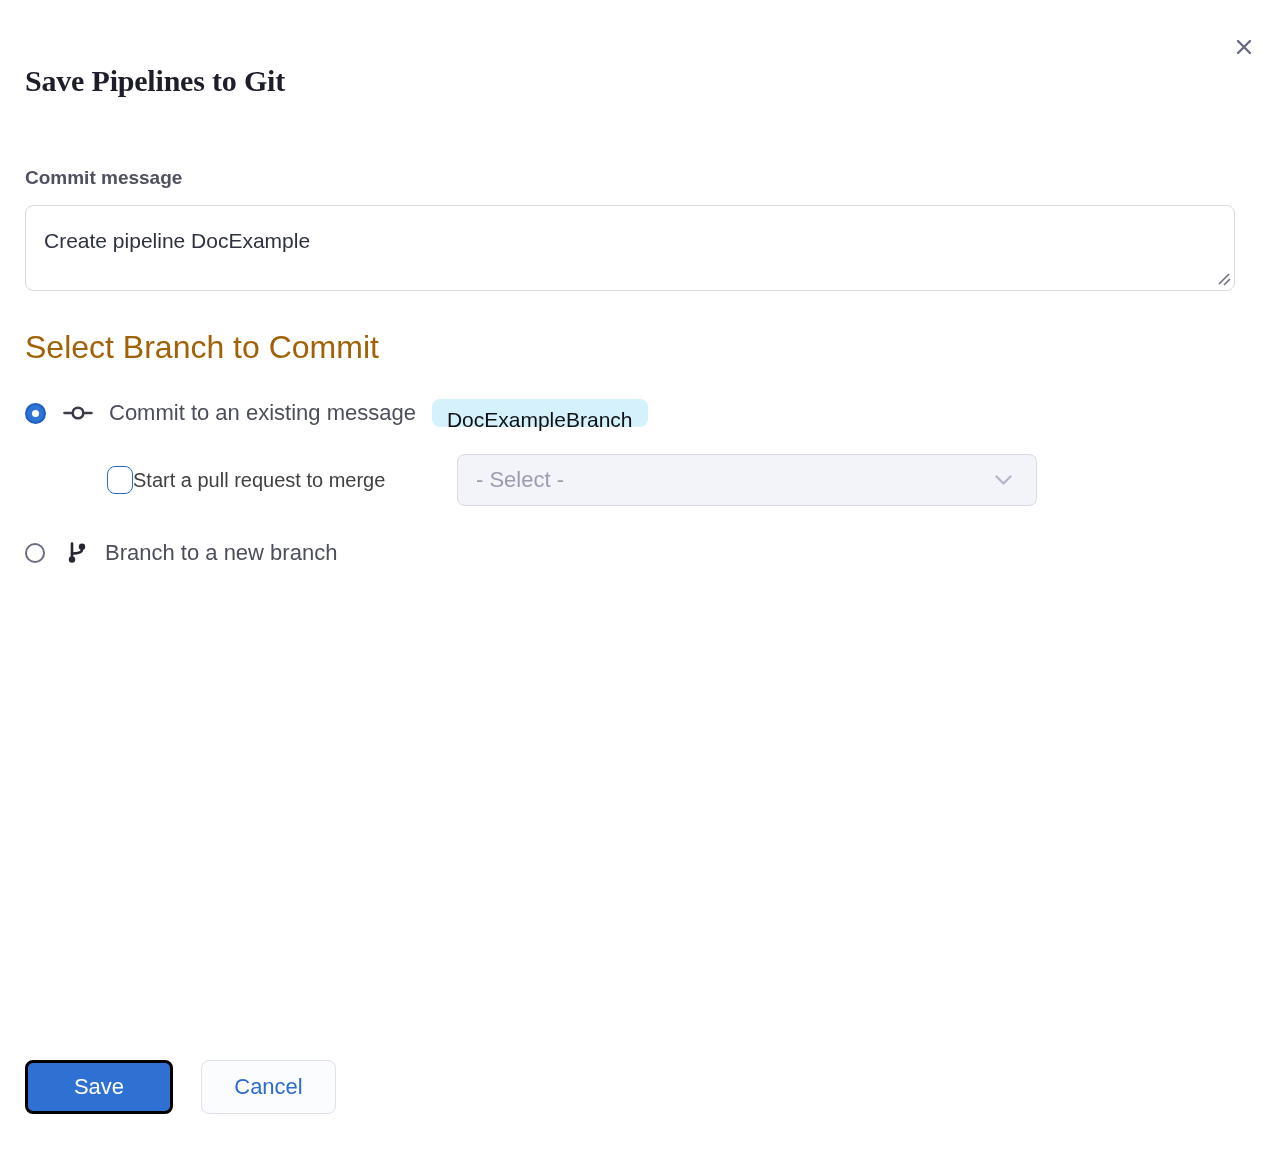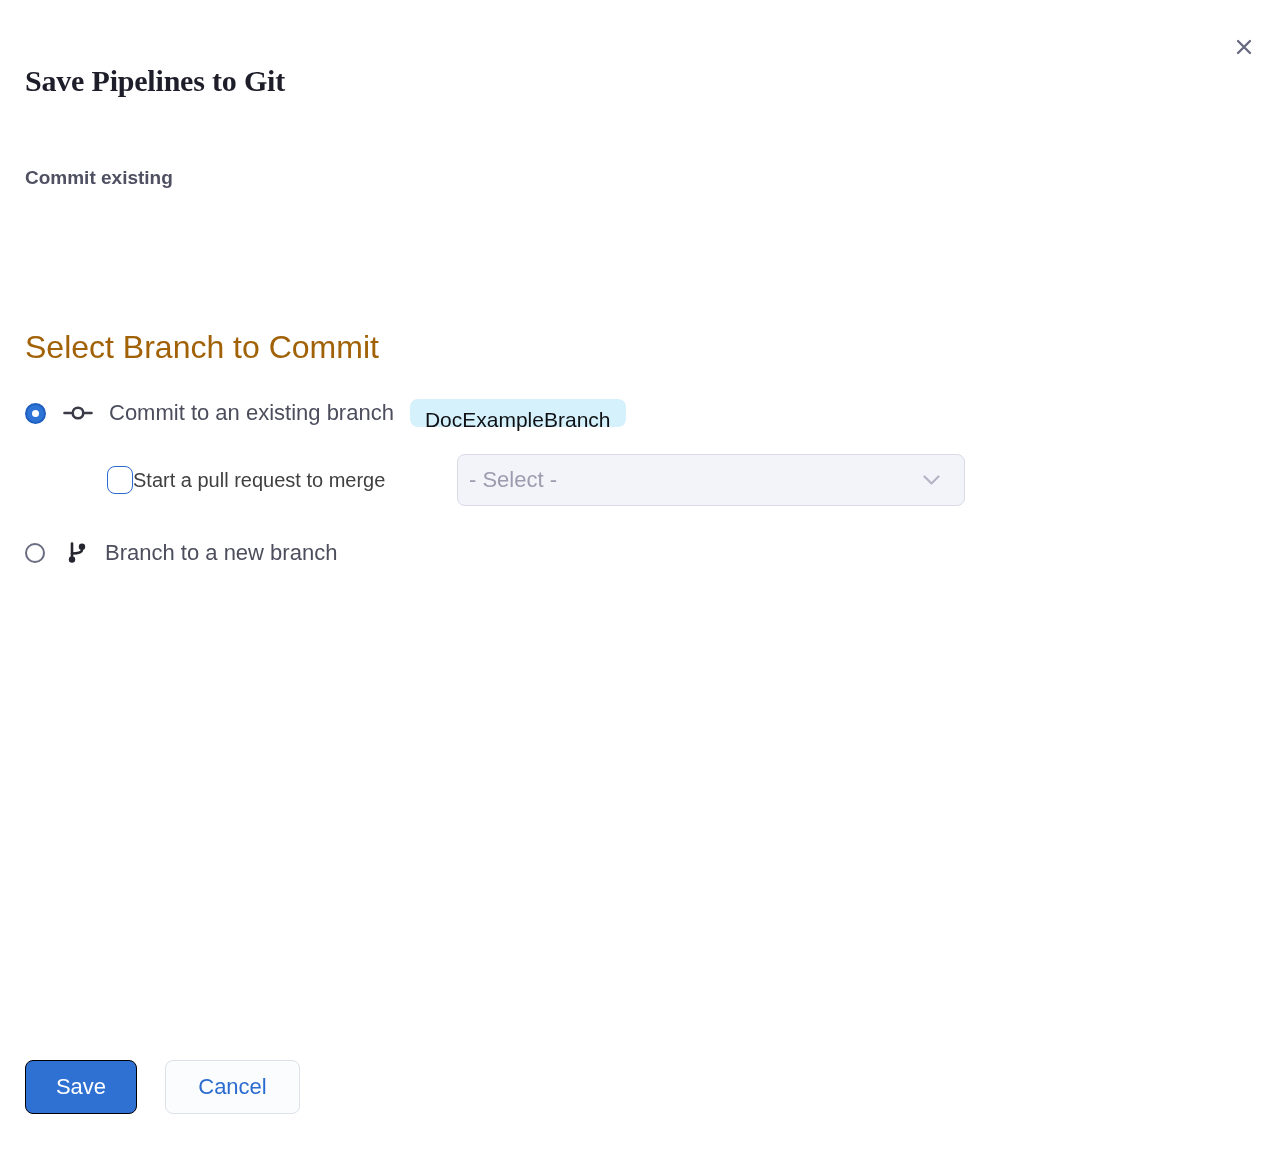--- a/index.html
+++ b/index.html
@@ -109,40 +109,40 @@
     border: 1.6px solid #2b6bd0; border-radius: 8px;
     background: #ffffff; cursor: pointer;
   }
   .pr-label {
     margin-left: 0;
     font-size: 20px; color: #404040; white-space: nowrap;
   }
 
   .select {
     position: absolute; left: 457px; top: 454px;
-    width: 508px; height: 52px;
+    width: 580px; height: 52px;
     background: #f3f3fa; border: 1px solid #d9dae6; border-radius: 8px;
     display: flex; align-items: center;
-    padding: 0 24px 0 11px; cursor: pointer;
+    padding: 0 24px 0 18px; cursor: pointer;
   }
   .select-placeholder {
     flex: 1 1 auto;
     font-size: 22px; color: #9b9daf;
   }
   .chevron { flex: 0 0 auto; }
 
   
   .footer { position: absolute; left: 25px; top: 1060px; display: flex; }
   .btn {
     height: 54px; border-radius: 8px; font-family: inherit;
     font-size: 22px; cursor: pointer;
     display: inline-flex; align-items: center; justify-content: center;
   }
   .btn-save {
-    width: 112px; background: #2f70d3; border: 1px solid #000000;
+    width: 148px; background: #2f70d3; border: 3px solid #000000;
     color: #ffffff; font-weight: 500;
   }
   .btn-cancel {
     width: 135px; margin-left: 28px;
     background: #fbfcfe; border: 1px solid #dfe1ea;
     color: #2b6bd0; font-weight: 400;
   }
 </style>
 </head>
 <body>
@@ -150,34 +150,40 @@
 <div class="canvas">
 
   <button class="close-btn" aria-label="Close">
     <svg width="20" height="20" viewBox="0 0 20 20">
       <path d="M4 4 L16 16 M16 4 L4 16" stroke="#676980" stroke-width="2.3" stroke-linecap="round" fill="none"></path>
     </svg>
   </button>
 
   <h1 class="title">Save Pipelines to Git</h1>
 
-  <div class="field-label">Commit existing</div>
-
+  <div class="field-label">Commit message</div>
+
+  <div class="textarea-wrap">
+    <textarea class="commit-input" spellcheck="false" style="">Create pipeline DocExample</textarea>
+    <svg class="grip" width="15" height="15" viewBox="0 0 15 15">
+      <path d="M3 13 L13 3 M8 14 L14 8" stroke="#6f7180" stroke-width="1.6" fill="none"></path>
+    </svg>
+  </div>
 
   <h2 class="section-heading">Select Branch to Commit</h2>
 
   <div class="row row-existing">
     <span class="radio" data-state="selected"></span>
     <span class="row-icon">
       <svg width="32" height="24" viewBox="0 0 32 24">
         <circle cx="16" cy="12" r="5.3" fill="none" stroke="#3a3b47" stroke-width="2.6"></circle>
         <path d="M2.5 12 H9.2 M22.8 12 H29.5" stroke="#3a3b47" stroke-width="2.6" stroke-linecap="round" fill="none"></path>
       </svg>
     </span>
-    <span class="row-label">Commit to an existing branch</span>
+    <span class="row-label">Commit to an existing message</span>
     <span class="branch-badge">DocExampleBranch</span>
   </div>
 
   <div class="row row-pr">
     <span class="checkbox" data-state="unchecked"></span>
     <span class="pr-label">Start a pull request to merge</span>
   </div>
 
   <div class="select">
     <span class="select-placeholder">- Select -</span>

